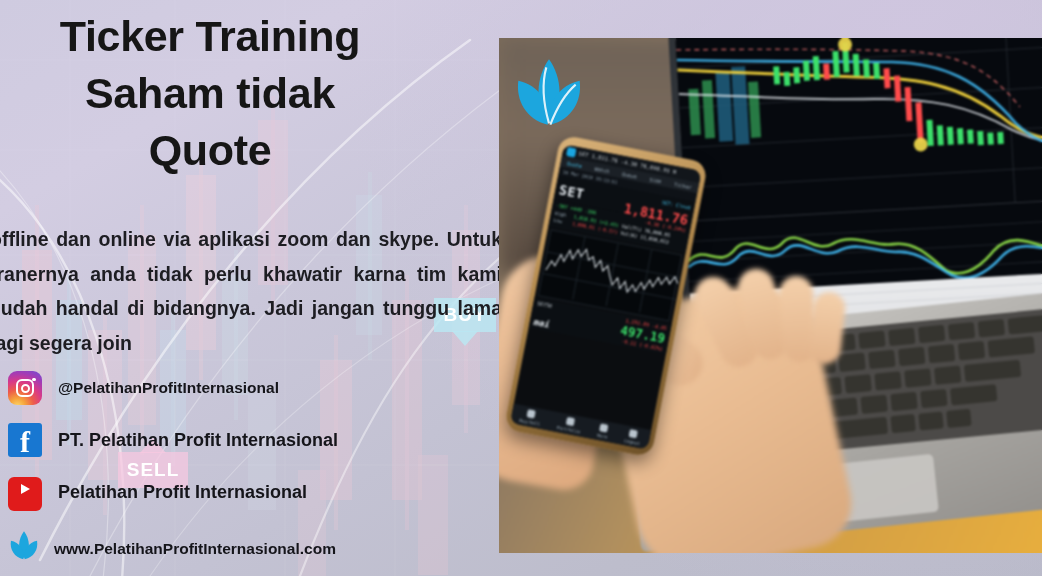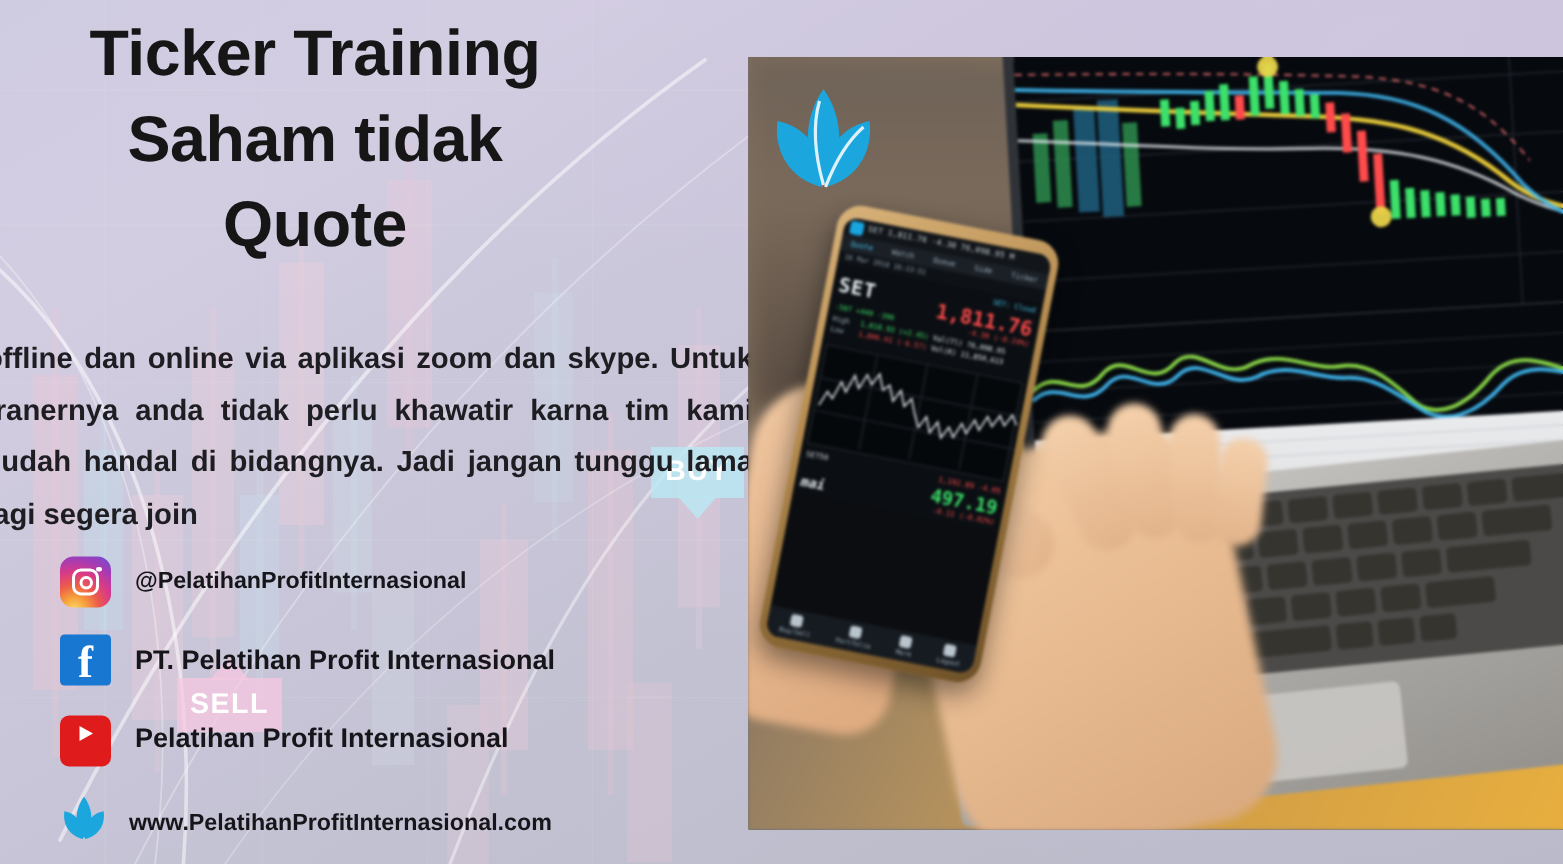--- a/index.html
+++ b/index.html
@@ -60,21 +60,21 @@
   
   .body-copy{
     position:absolute;left:-10px;top:222px;width:512px;
     font-size:19.5px;line-height:1.78;font-weight:700;color:#1d1d22;
     text-align:justify;
   }
   .body-copy p{margin:0;}
 
   
   .contacts{position:absolute;left:8px;top:362px;width:470px;}
-  .crow{display:flex;align-items:center;height:52px;margin-left:32px;}
+  .crow{display:flex;align-items:center;height:52px;}
   .crow .ic{width:34px;height:34px;flex:none;margin-right:16px;position:relative;}
   .crow .ctext{font-size:18px;font-weight:700;color:#15151a;white-space:nowrap;}
   .crow.ig .ctext{font-size:15.5px;}
   .crow.web{height:62px;}
   .crow.web .ic{width:44px;height:44px;margin-right:8px;margin-left:-6px;}
   .crow.web .ctext{font-size:15.5px;}
 
   
   .ig-ic{border-radius:9px;
     background:

